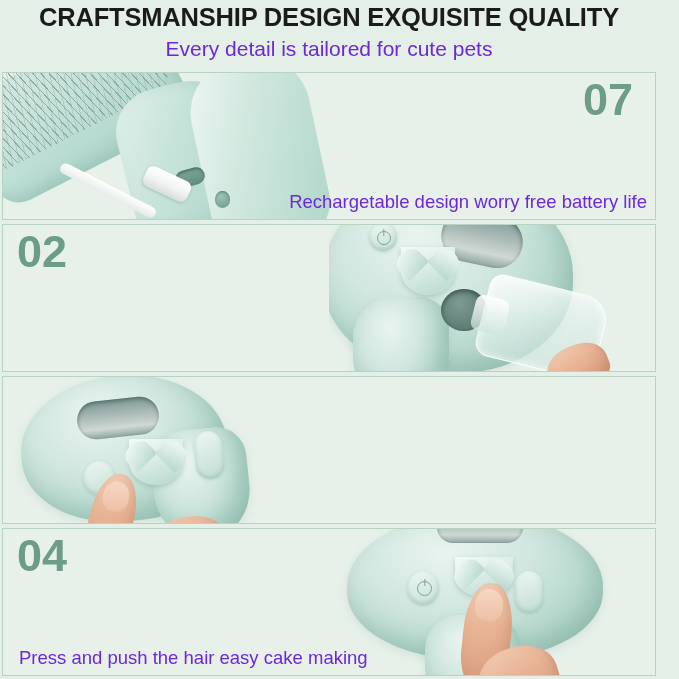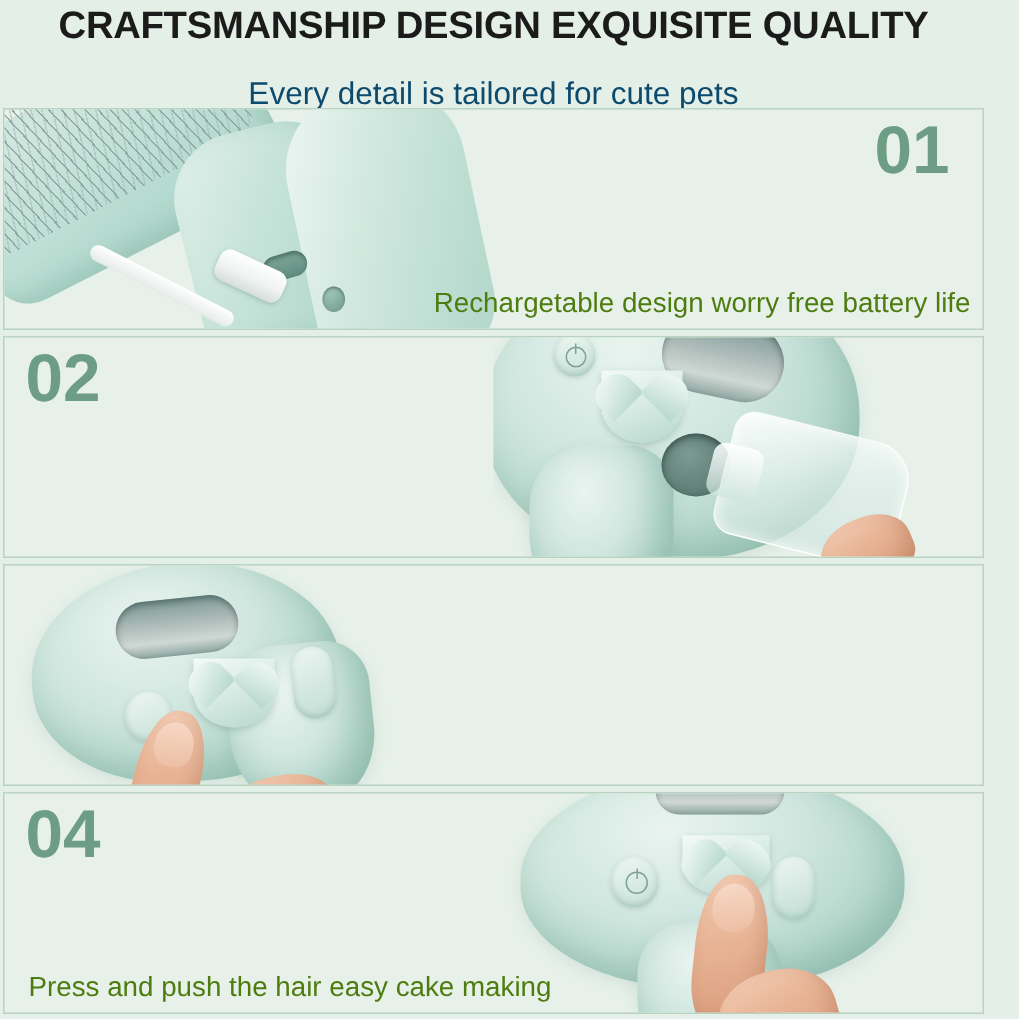--- a/index.html
+++ b/index.html
@@ -14,21 +14,21 @@
 
   
   .header{height:72px;flex:0 0 72px;display:flex;flex-direction:column;
           align-items:center;justify-content:flex-start;padding-top:4px;box-sizing:border-box;}
   .title{
     font-size:25.5px;font-weight:bold;color:#1b1b1b;
     letter-spacing:-0.2px;line-height:1.05;white-space:nowrap;
     transform:scaleX(1.0);
   }
   .subtitle{
-    font-size:21px;color:#0c4a6e;line-height:1.15;margin-top:20px;white-space:nowrap;
+    font-size:21px;color:#6d28d9;line-height:1.15;margin-top:6px;white-space:nowrap;
   }
 
   
   .panels{flex:1 1 auto;display:flex;flex-direction:column;gap:4px;padding:0 2px 3px 2px;box-sizing:border-box;}
   .panel{
     position:relative;
     flex:1 1 0;
     border:1px solid #b9d3c2;
     background:#e7f1ea;
     overflow:hidden;
@@ -37,21 +37,21 @@
   .panel-num{
     position:absolute;top:4px;
     font-size:45px;font-weight:bold;color:#6e9d86;
     letter-spacing:0px;line-height:1;
     z-index:4;user-select:none;
   }
   .num-left{left:14px;}
   .num-right{right:22px;}
   .panel-cap{
     position:absolute;bottom:6px;
-    font-size:18.5px;color:#4d7c0f;line-height:1.2;white-space:nowrap;z-index:4;
+    font-size:18.5px;color:#6d28d9;line-height:1.2;white-space:nowrap;z-index:4;
   }
   .cap-left{left:16px;}
   .cap-right{right:8px;}
 
   
   .photo{position:absolute;top:0;bottom:0;z-index:1;overflow:hidden;}
   .photo-left{left:0;width:56%;}
   .photo-right{right:0;width:50%;}
 
   
@@ -183,21 +183,21 @@
         <div class="p1-head"></div>
         <div class="p1-bristles"></div>
         <div class="p1-neck"></div>
         <div class="p1-grip"></div>
         <div class="p1-port"></div>
         <div class="p1-vent" style="left:212px;top:118px;width:15px;height:17px;"></div>
 
         <div class="p1-plug"></div>
         <div class="p1-cable"></div>
       </div>
-      <div class="panel-num num-right">01</div>
+      <div class="panel-num num-right">07</div>
       <div class="panel-cap cap-right">Rechargetable design worry free battery life</div>
     </div>
 
     <div class="panel">
       <div class="photo photo-right">
         <div class="hb hb-main" style="left:-6px;top:-48px;width:250px;height:196px;"></div>
         <div class="hb-main" style="position:absolute;left:24px;top:72px;width:96px;height:110px;border-radius:40px 30px 46% 46%;"></div>
         <div class="hb-window" style="left:112px;top:-12px;width:82px;height:52px;transform:rotate(12deg);"></div>
         <div class="hb-btn" style="left:40px;top:-2px;width:28px;height:28px;">
           <div class="pwr" style="left:8px;top:8px;width:12px;height:12px;"></div>

